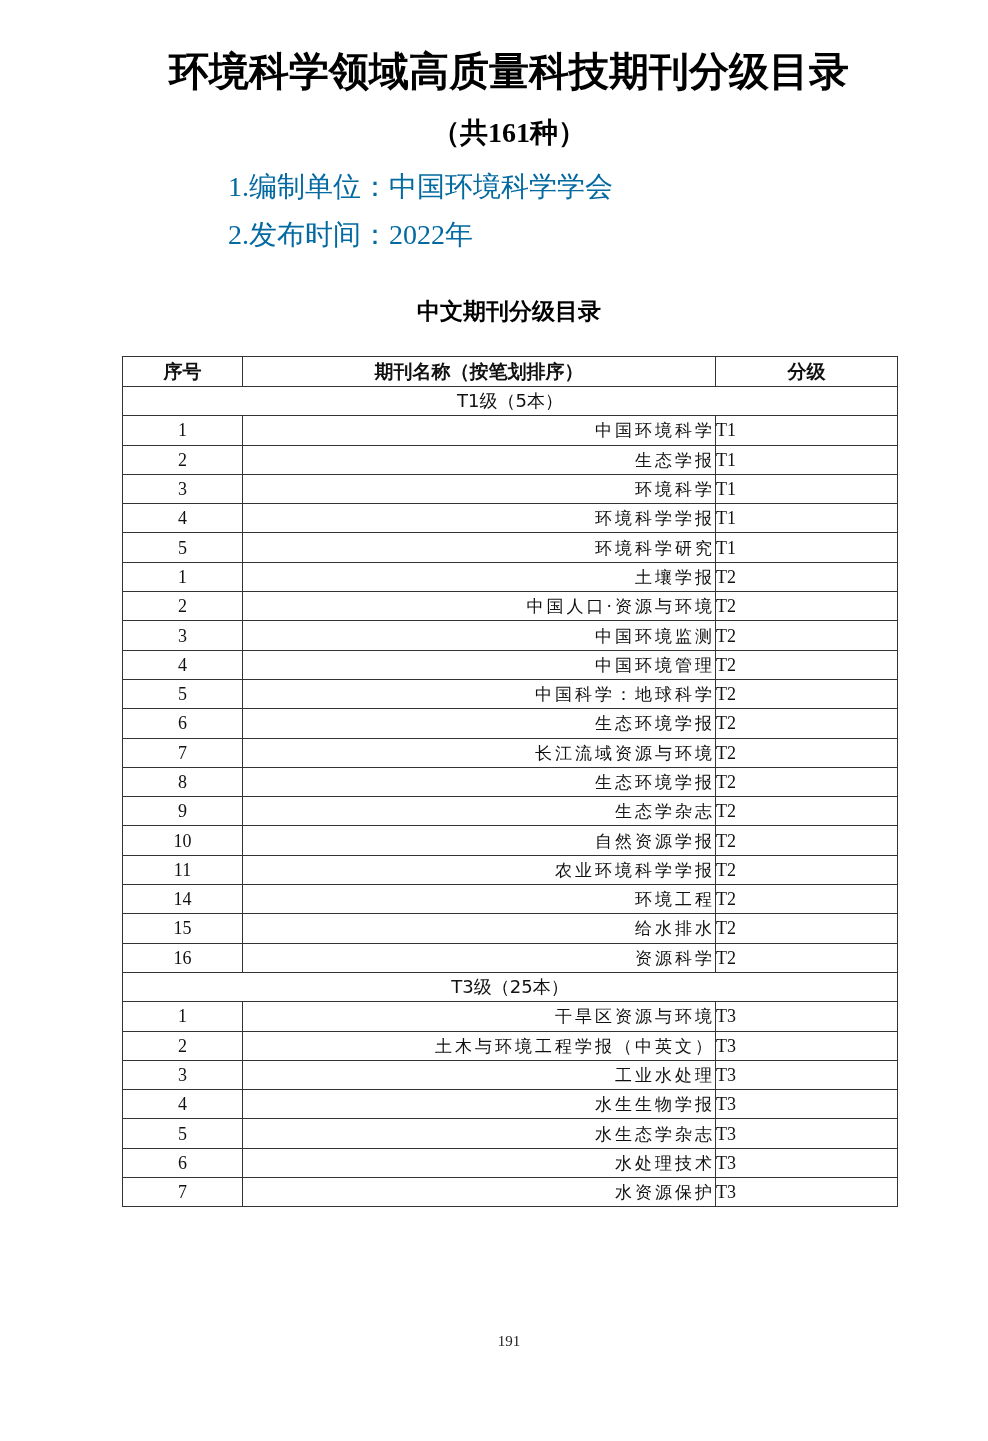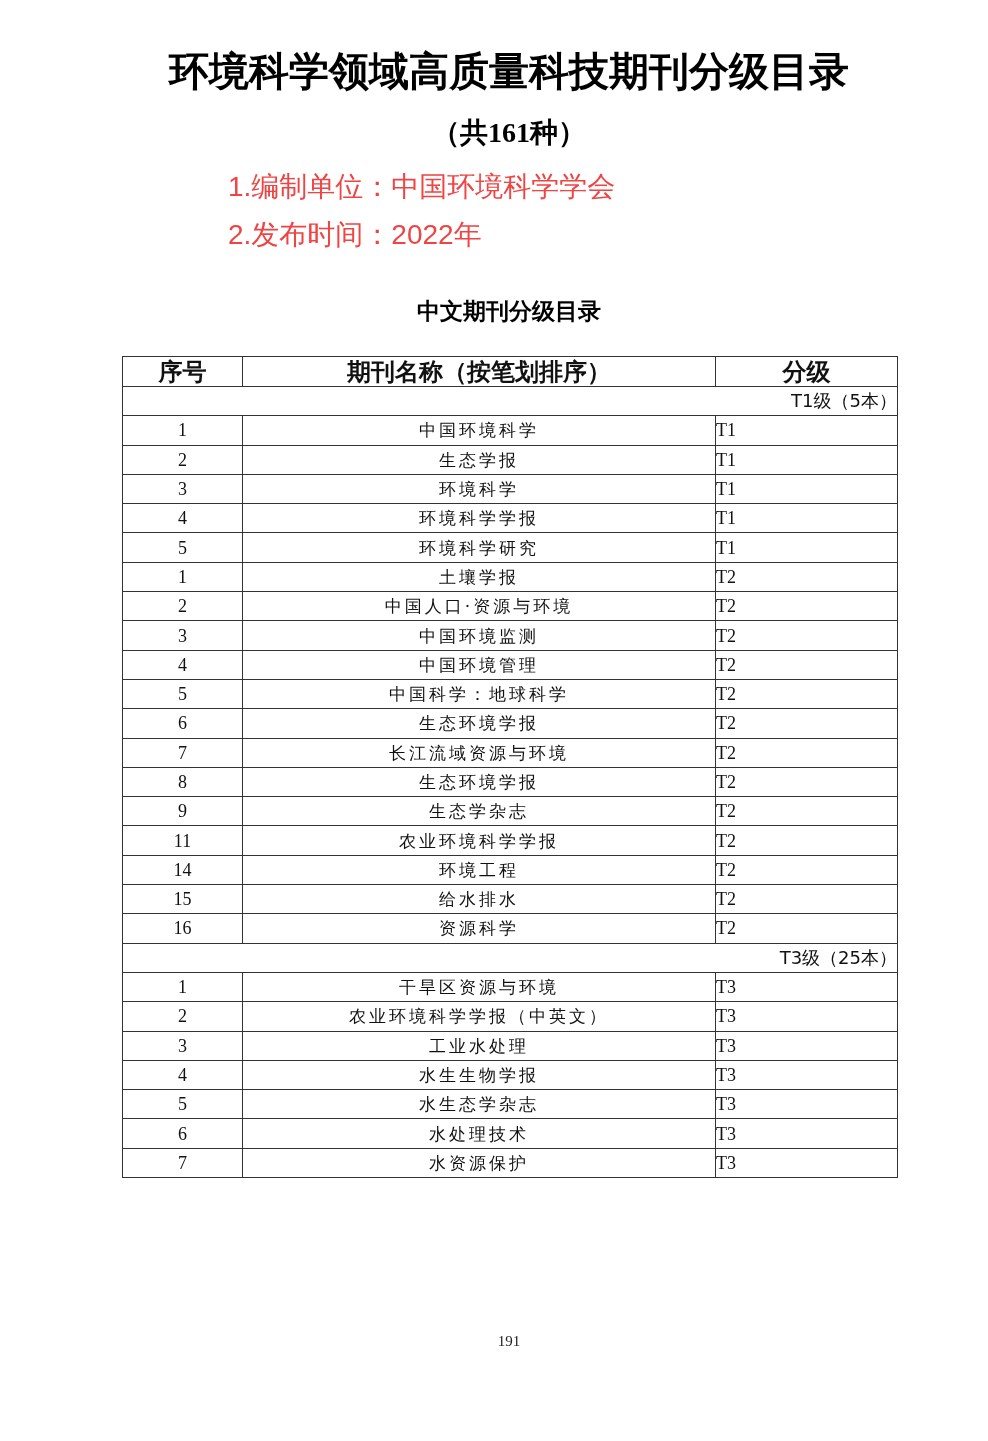--- a/index.html
+++ b/index.html
@@ -1,35 +1,35 @@
 <!DOCTYPE html>
 <html><head>
 <meta charset="utf-8">
 <style>
   html, body { margin: 0; padding: 0; background: #ffffff; }
   body { width: 988px; height: 1441px; position: relative; overflow: hidden; color: #111; }
   .title { position: absolute; left: 0; width: 1018px; top: 44px; text-align: center;
     font-family: "DejaVu Serif", serif; font-weight: bold; font-size: 40px; letter-spacing: 0px; color: #000; }
   .subtitle { position: absolute; left: 0; width: 1018px; top: 114px; text-align: center;
     font-family: "Liberation Serif", serif; font-weight: bold; font-size: 28px; color: #000; }
-  .meta { position: absolute; left: 228px; font-family: Liberation Sans, sans-serif; font-size: 28px; color: #ef4444; }
+  .meta { position: absolute; left: 228px; font-family: Liberation Serif, serif; font-size: 28px; color: #0369a1; }
   .meta1 { top: 168px; }
   .meta2 { top: 216px; text-align: center; }
   .section-title { position: absolute; left: 0; width: 1018px; top: 296px; text-align: center;
     font-family: "DejaVu Sans", sans-serif; font-weight: bold; font-size: 23px; color: #000; }
   table.journals { position: absolute; left: 122px; top: 356px; width: 775px; border-collapse: collapse;
     table-layout: fixed; }
   table.journals td, table.journals th { border: 1.5px solid #333; padding: 0; height: 28.3px; line-height: 28px;
     font-weight: normal; }
-  table.journals th { font-family: Liberation Serif, serif; font-weight: bold; font-size: 24px; height: 29px; }
+  table.journals th { font-family: Liberation Serif, serif; font-weight: bold; font-size: 19px; height: 29px; }
   col.c1 { width: 120px; } col.c2 { width: 473px; } col.c3 { width: 182px; }
   td.num { text-align: center; font-family: "Liberation Serif", serif; font-size: 18px; }
-  td.name { text-align: center; padding-left: 11px; font-family: "DejaVu Serif", serif; font-size: 17px; letter-spacing: 3px; }
+  td.name { text-align: right; padding-left: 11px; font-family: "DejaVu Serif", serif; font-size: 17px; letter-spacing: 3px; }
   td.grade { font-family: "Liberation Serif", serif; font-size: 18px; }
-  td.group { text-align: right; font-family: "DejaVu Sans", sans-serif; font-size: 18px; margin-top: 47px; }
+  td.group { text-align: center; font-family: "DejaVu Sans", sans-serif; font-size: 18px; margin-top: 47px; }
   .page-num { position: absolute; left: 0; width: 1018px; top: 1333px; text-align: center;
     font-family: "Liberation Serif", serif; font-size: 15px; color: #222; }
 </style>
 </head>
 <body>
 
 <div class="title">环境科学领域高质量科技期刊分级目录</div>
 <div class="subtitle">（共161种）</div>
 <div class="meta meta1"><span>1.编制单位：</span><span>中国环境科学学会</span></div>
 <div class="meta meta2"><span>2.发布时间：</span><span>2022年</span></div>
@@ -116,20 +116,25 @@
         <td class="num">8</td>
         <td class="name">生态环境学报</td>
         <td class="grade">T2</td>
       </tr>
       <tr>
         <td class="num">9</td>
         <td class="name">生态学杂志</td>
         <td class="grade">T2</td>
       </tr>
       <tr>
+        <td class="num">10</td>
+        <td class="name">自然资源学报</td>
+        <td class="grade">T2</td>
+      </tr>
+      <tr>
         <td class="num">11</td>
         <td class="name">农业环境科学学报</td>
         <td class="grade">T2</td>
       </tr>
       <tr>
         <td class="num">14</td>
         <td class="name">环境工程</td>
         <td class="grade">T2</td>
       </tr>
       <tr>
@@ -145,21 +150,21 @@
       <tr>
         <td colspan="3" class="group">T3级（25本）</td>
       </tr>
       <tr>
         <td class="num">1</td>
         <td class="name">干旱区资源与环境</td>
         <td class="grade">T3</td>
       </tr>
       <tr>
         <td class="num">2</td>
-        <td class="name">农业环境科学学报（中英文）</td>
+        <td class="name">土木与环境工程学报（中英文）</td>
         <td class="grade">T3</td>
       </tr>
       <tr>
         <td class="num">3</td>
         <td class="name">工业水处理</td>
         <td class="grade">T3</td>
       </tr>
       <tr>
         <td class="num">4</td>
         <td class="name">水生生物学报</td>

